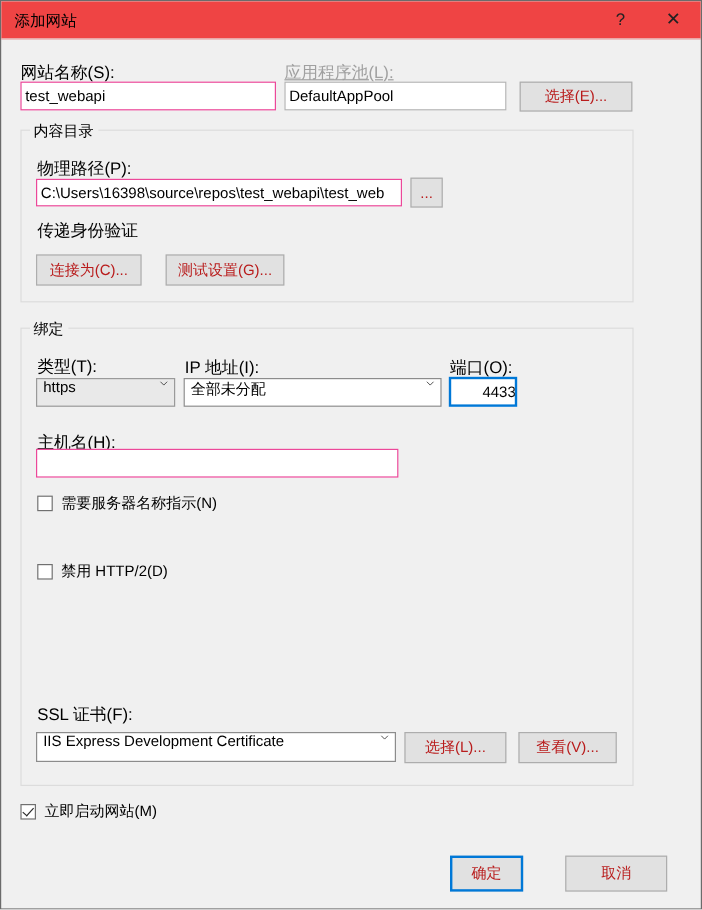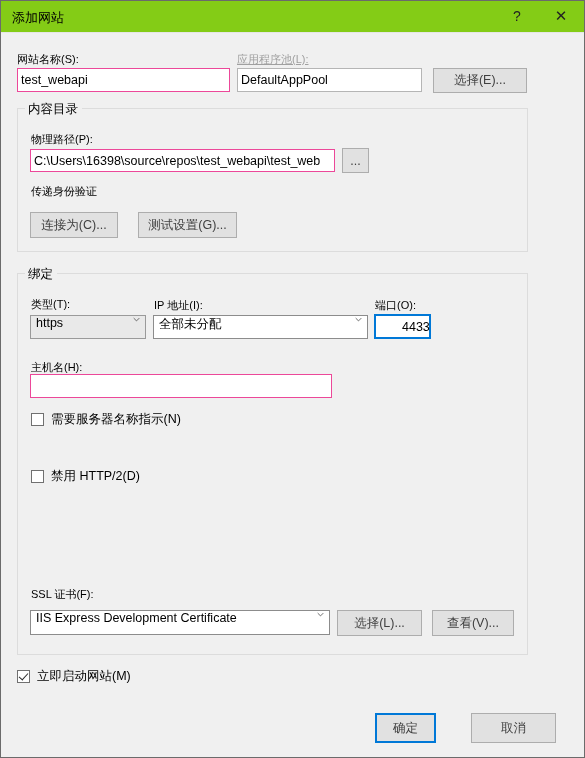--- a/index.html
+++ b/index.html
@@ -22,21 +22,21 @@
     border: 1px solid #6b6b6b;
     overflow: hidden;
   }
 
   
   .titlebar {
     position: absolute;
     left: 0; top: 0;
     width: 583px;
     height: 31px;
-    background: #84cc16;
+    background: #ef4444;
     border-bottom: 1px solid #e6e6e6;
   }
   .title-text {
     position: absolute;
     left: 11px; top: 8px;
     font-size: 13px;
     color: #000000;
     white-space: nowrap;
   }
   .title-btn {
@@ -58,21 +58,21 @@
     display: inline-block;
     font-size: 15px;
     line-height: 1;
     font-family: "DejaVu Sans", sans-serif;
   }
 
   
   .lbl {
     position: absolute;
     white-space: nowrap;
-    font-size: 11px;
+    font-size: 14px;
     color: #000;
   }
   .lbl.dim { color: #a0a0a0; text-decoration: underline; }
 
   
   .tbox {
     position: absolute;
     box-sizing: border-box;
     background: #ffffff;
     border: 1px solid #ec4899;
@@ -100,21 +100,21 @@
   }
 
   
   .btn {
     position: absolute;
     box-sizing: border-box;
     background: #e1e1e1;
     border: 1px solid #adadad;
     font-family: "Liberation Sans", "DejaVu Sans", sans-serif;
     font-size: 12.5px;
-    color: #404040;
+    color: #b91c1c;
     display: flex;
     align-items: center;
     justify-content: center;
     cursor: default;
     user-select: none;
     white-space: nowrap;
   }
   .btn.default {
     border: 2px solid #0078d7;
   }

